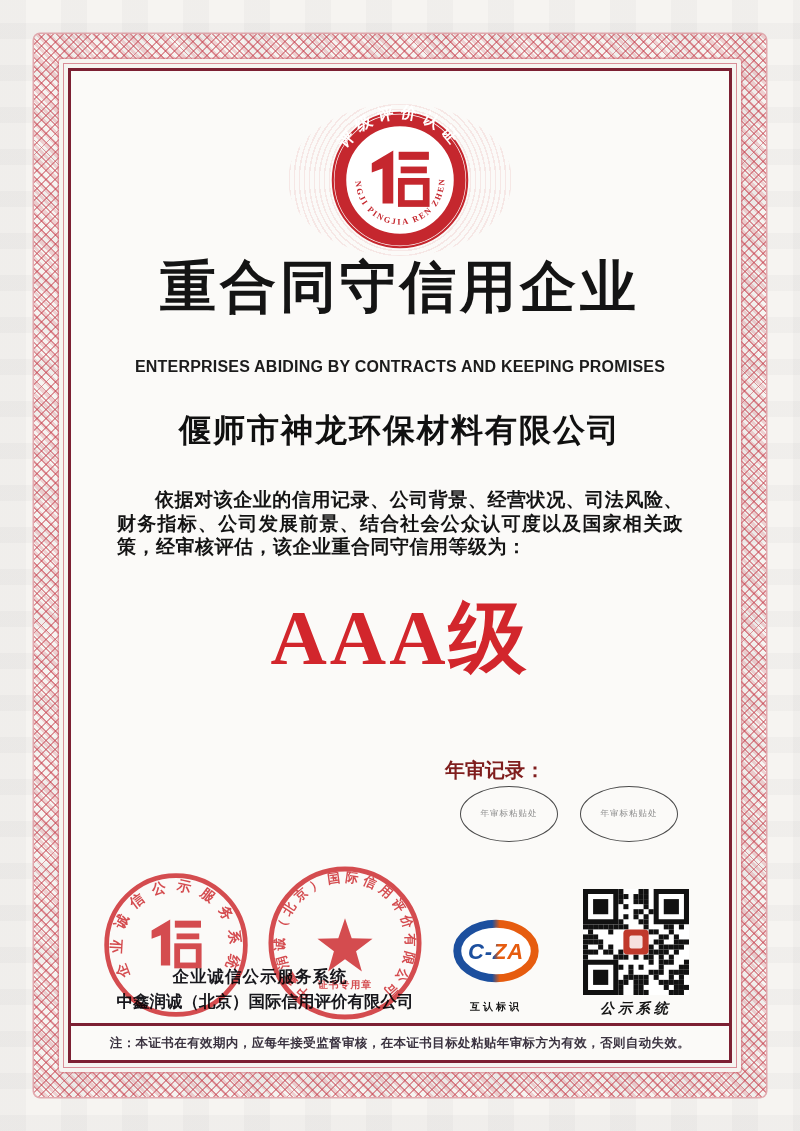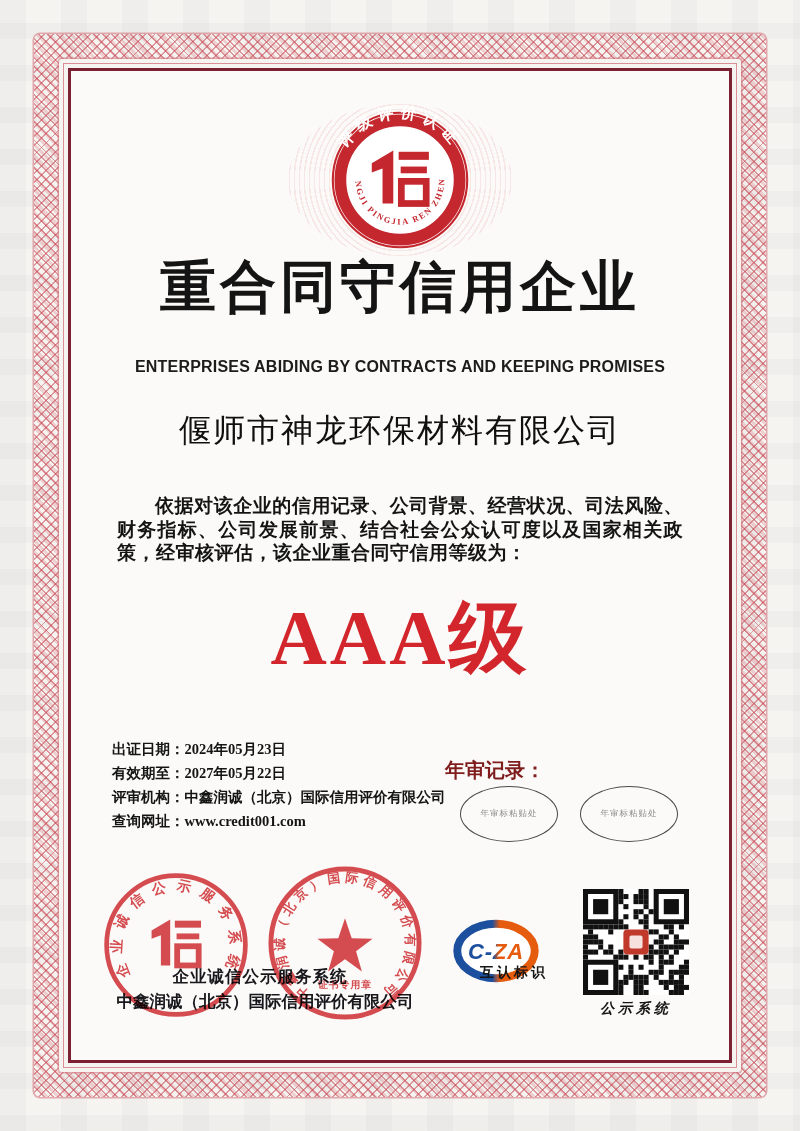--- a/index.html
+++ b/index.html
@@ -40,45 +40,45 @@
   .ctr{left:0;width:800px;text-align:center;}
 
   .emblem-backdrop{
     left:288px;top:104px;width:224px;height:152px;border-radius:50%;opacity:.45;
     background:repeating-radial-gradient(circle at 50% 50%, rgba(214,110,110,.30) 0 1.5px, transparent 1.5px 5px);
   }
   .title{top:252px;font-size:56px;font-weight:700;color:#141414;letter-spacing:4px;line-height:70px;}
   .subtitle{top:338px;font-size:16px;font-weight:700;color:#1c1c1c;letter-spacing:.2px;
     font-family:"Liberation Sans","DejaVu Sans",sans-serif;margin-top:20px;}
   .credit-code{top:366px;right:110px;font-size:15px;font-weight:800;color:#cb3442;letter-spacing:.5px;}
-  .company{top:409px;font-size:32px;font-weight:400;color:#101010;letter-spacing:2px;}
+  .company{top:409px;font-size:32px;font-weight:700;color:#101010;letter-spacing:2px;}
   .uscc{top:452px;font-size:13.5px;font-weight:700;color:#d95562;letter-spacing:.8px;}
   .body-par{
     left:117px;top:488px;width:566px;font-size:19px;font-weight:700;color:#141414;
-    line-height:23.5px;text-align:justify;text-indent:2em;letter-spacing:.5px;margin-top:6px;
+    line-height:23.5px;text-align:justify;text-indent:2em;letter-spacing:.5px;
   }
   .rating{top:592px;font-size:78px;font-weight:900;color:#d2262c;letter-spacing:3px;line-height:92px;}
   .info{left:112px;top:737px;font-size:14.5px;font-weight:800;color:#141414;line-height:24px;}
   .annual-label{left:445px;top:757px;font-size:20px;font-weight:800;color:#7f1d1d;text-align:right;}
   .oval{
     width:96px;height:54px;border:1.5px solid #4a4a4a;border-radius:50%;
     display:flex;align-items:center;justify-content:center;
   }
   .oval span{font-size:8.5px;color:#8d8d8d;letter-spacing:1px;}
   .oval1{left:460px;top:786px;}
   .oval2{left:580px;top:786px;}
 
   .seal{mix-blend-mode:multiply;opacity:.9;}
   .seal-left{left:101px;top:870px;z-index:5;}
   .seal-right{left:266px;top:864px;z-index:5;}
   .org1{left:55px;width:410px;top:966px;text-align:center;font-size:16.5px;font-weight:800;color:#17171c;letter-spacing:1px;z-index:3;}
   .org2{left:40px;width:450px;top:991px;text-align:center;font-size:16.5px;font-weight:800;color:#17171c;z-index:3;}
 
   .cza-logo{left:452px;top:918px;}
-  .cza-label{left:444px;width:104px;top:964px;text-align:right;font-size:14px;font-weight:800;color:#141414;letter-spacing:3px;}
+  .cza-label{left:444px;width:104px;top:1000px;text-align:center;font-size:10px;font-weight:800;color:#141414;letter-spacing:3px;}
   .qr-box{left:583px;top:889px;}
   .qr-label{left:576px;width:120px;top:1000px;text-align:center;font-size:14px;font-weight:800;color:#141414;letter-spacing:4px;font-style:italic;}
 
   svg text{font-family:"Liberation Serif","DejaVu Serif",serif;}
   .arc-cn-top{font-size:19px;font-weight:900;fill:#ffffff;letter-spacing:7px;}
   .arc-en{font-size:10px;font-weight:700;fill:#c5272e;letter-spacing:2.2px;}
   .arc-seal-l{font-size:15px;font-weight:800;fill:#d4393e;letter-spacing:10px;}
   .arc-seal-r{font-size:13px;font-weight:800;fill:#d4393e;letter-spacing:4.5px;}
   .seal-sub{font-size:10px;font-weight:800;fill:#d4393e;letter-spacing:1px;}
   .cza-text{font-size:25px;font-weight:900;font-style:italic;letter-spacing:1px;
@@ -120,26 +120,20 @@
 
   <div class="abs ctr title">重合同守信用企业</div>
   <div class="abs ctr subtitle">ENTERPRISES ABIDING BY CONTRACTS AND KEEPING PROMISES</div>
 
   <div class="abs ctr company">偃师市神龙环保材料有限公司</div>
 
   <div class="abs body-par">依据对该企业的信用记录、公司背景、经营状况、司法风险、财务指标、公司发展前景、结合社会公众认可度以及国家相关政策，经审核评估，该企业重合同守信用等级为：</div>
 
   <div class="abs ctr rating">AAA级</div>
 
-  <div class="abs info">
-    <div><span>出证日期：</span><span>2024年05月23日</span></div>
-    <div><span>有效期至：</span><span>2027年05月22日</span></div>
-    <div><span>评审机构：</span><span>中鑫润诚（北京）国际信用评价有限公司</span></div>
-    <div><span>查询网址：</span><span>www.credit001.com</span></div>
-  </div>
 
   <div class="abs annual-label">年审记录：</div>
   <div class="abs oval oval1">
     <span>年审标粘贴处</span>
   </div>
   <div class="abs oval oval2">
     <span>年审标粘贴处</span>
   </div>
 
   <div class="abs org1">企业诚信公示服务系统</div>
@@ -324,13 +318,16 @@
       <path d="M70,0h35v35h-35z M75,5v25h25v-25z" fill-rule="evenodd"></path>
         <rect x="80" y="10" width="15" height="15"></rect>
       <path d="M0,70h35v35h-35z M5,75v25h25v-25z" fill-rule="evenodd"></path>
         <rect x="10" y="80" width="15" height="15"></rect>
     </g>
     <rect x="40" y="40" width="25" height="25" rx="4" fill="#c0392b"></rect>
     <rect x="46" y="46" width="13" height="13" rx="2" fill="#ffffff" opacity=".85"></rect>
   </svg>
   <div class="abs qr-label">公示系统</div>
 
+  <div class="note-strip">
+    <span class="note-text">注：本证书在有效期内，应每年接受监督审核，在本证书目标处粘贴年审标方为有效，否则自动失效。</span>
+  </div>
 </div>
 
 </body></html>

